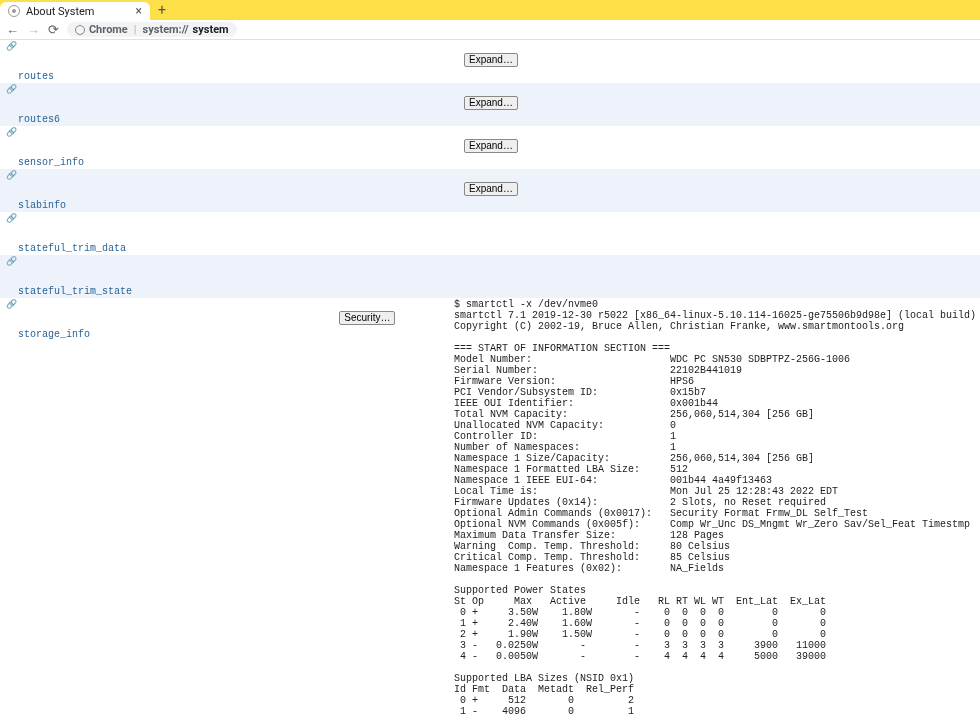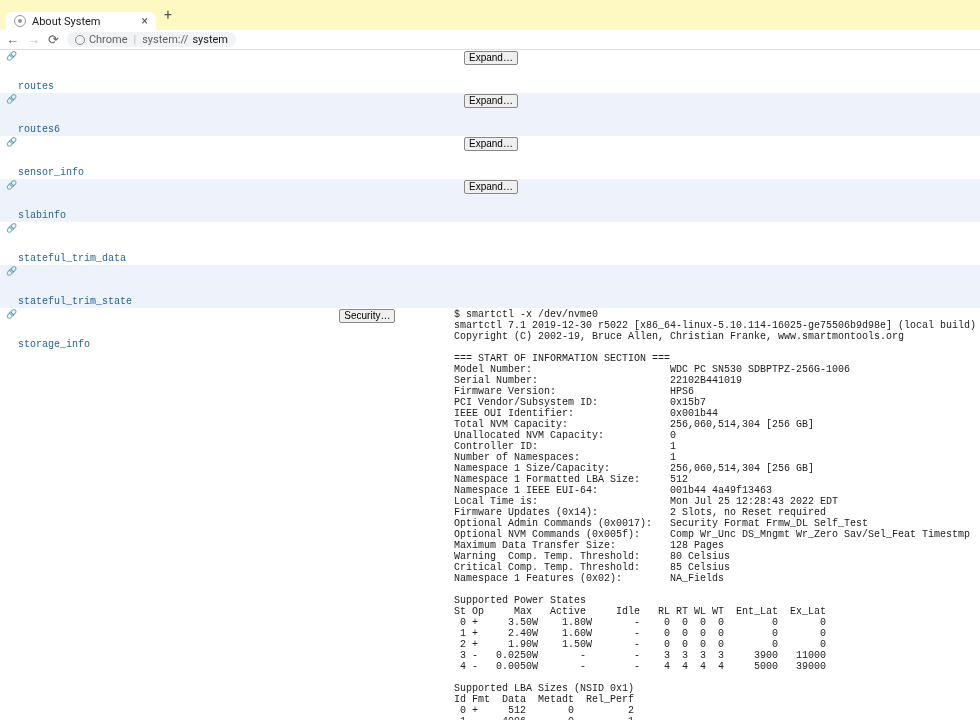--- a/index.html
+++ b/index.html
@@ -4,25 +4,24 @@
 <style>
   * { box-sizing: border-box; }
   body {
     margin: 0;
     font-family: -apple-system, BlinkMacSystemFont, "Segoe UI", Roboto, sans-serif;
     font-size: 12px;
     background: #fff;
     color: #202124;
   }
   .tabstrip {
-    height: 30px;
-    background: #fef9c3;
+    height: 20px;
+    background: #fde047;
     display: flex;
     align-items: flex-end;
-    padding-left: 6px;
   }
   .tab {
     background: #fff;
     border-radius: 6px 6px 0 0;
     height: 18px;
     display: flex;
     align-items: center;
     padding: 0 8px;
     font-size: 11px;
     gap: 6px;
@@ -72,20 +71,21 @@
   }
   .nav-arrow.disabled { color: #bdbdbd; }
   .omnibox {
     display: flex;
     align-items: center;
     gap: 4px;
     background: #f1f3f4;
     border-radius: 10px;
     padding: 1px 8px;
     flex: 0 0 auto;
+    font-weight: bold;
   }
   .omnibox .globe {
     width: 10px; height: 10px;
     border: 1px solid #888;
     border-radius: 50%;
     position: relative;
   }
   .omnibox .url-chrome { color: #5f6368; }
   .omnibox .url-sep { color: #bdbdbd; padding: 0 2px; }
   .omnibox .url-page { color: #202124; }
@@ -114,20 +114,21 @@
   }
   .row-name {
     color: #2a6496;
     margin-top: 30px;
   }
   .col-btn {
     width: 155px;
     padding: 1px 4px;
     display: flex;
     align-items: flex-start;
+    margin-top: 12px;
   }
   .expand-btn {
     font-family: -apple-system, sans-serif;
     font-size: 10px;
     background: #efefef;
     border: 1px solid #888;
     border-radius: 2px;
     padding: 0px 4px;
     min-width: 38px;
     line-height: 12px;

